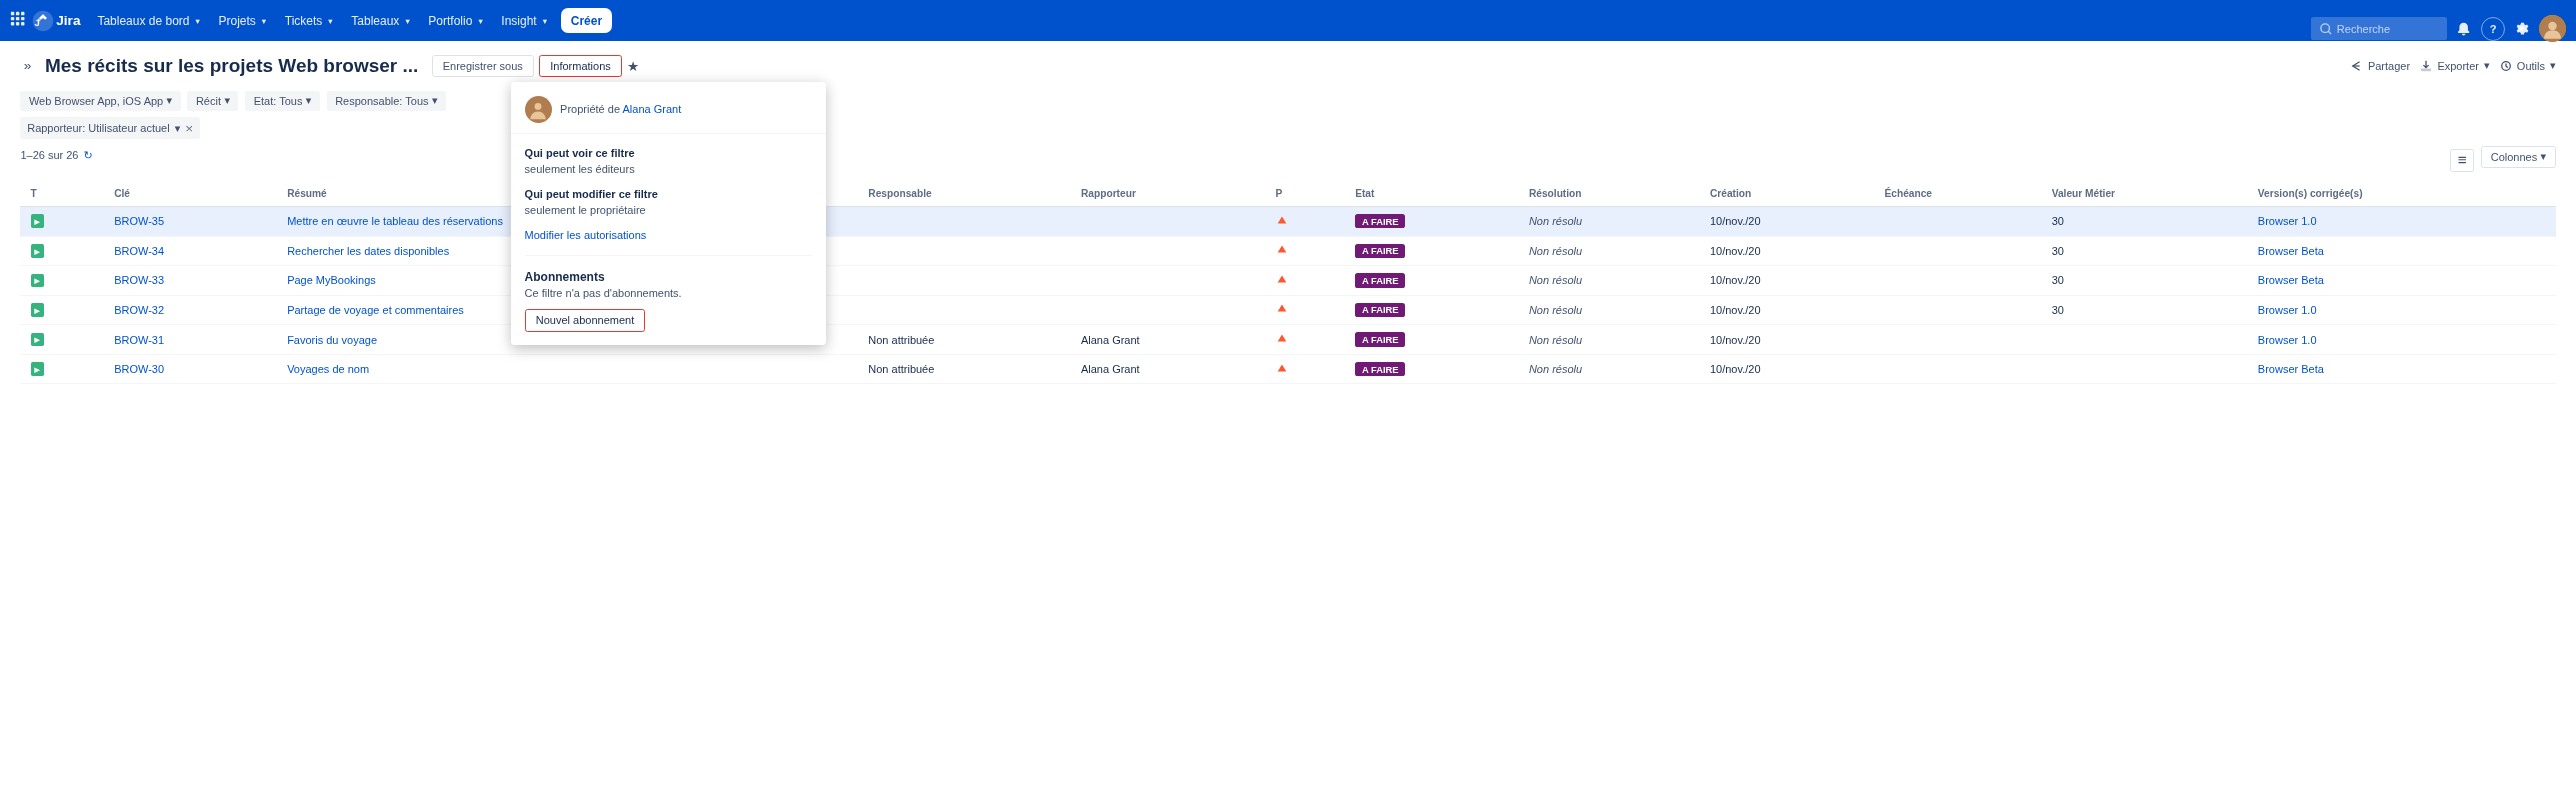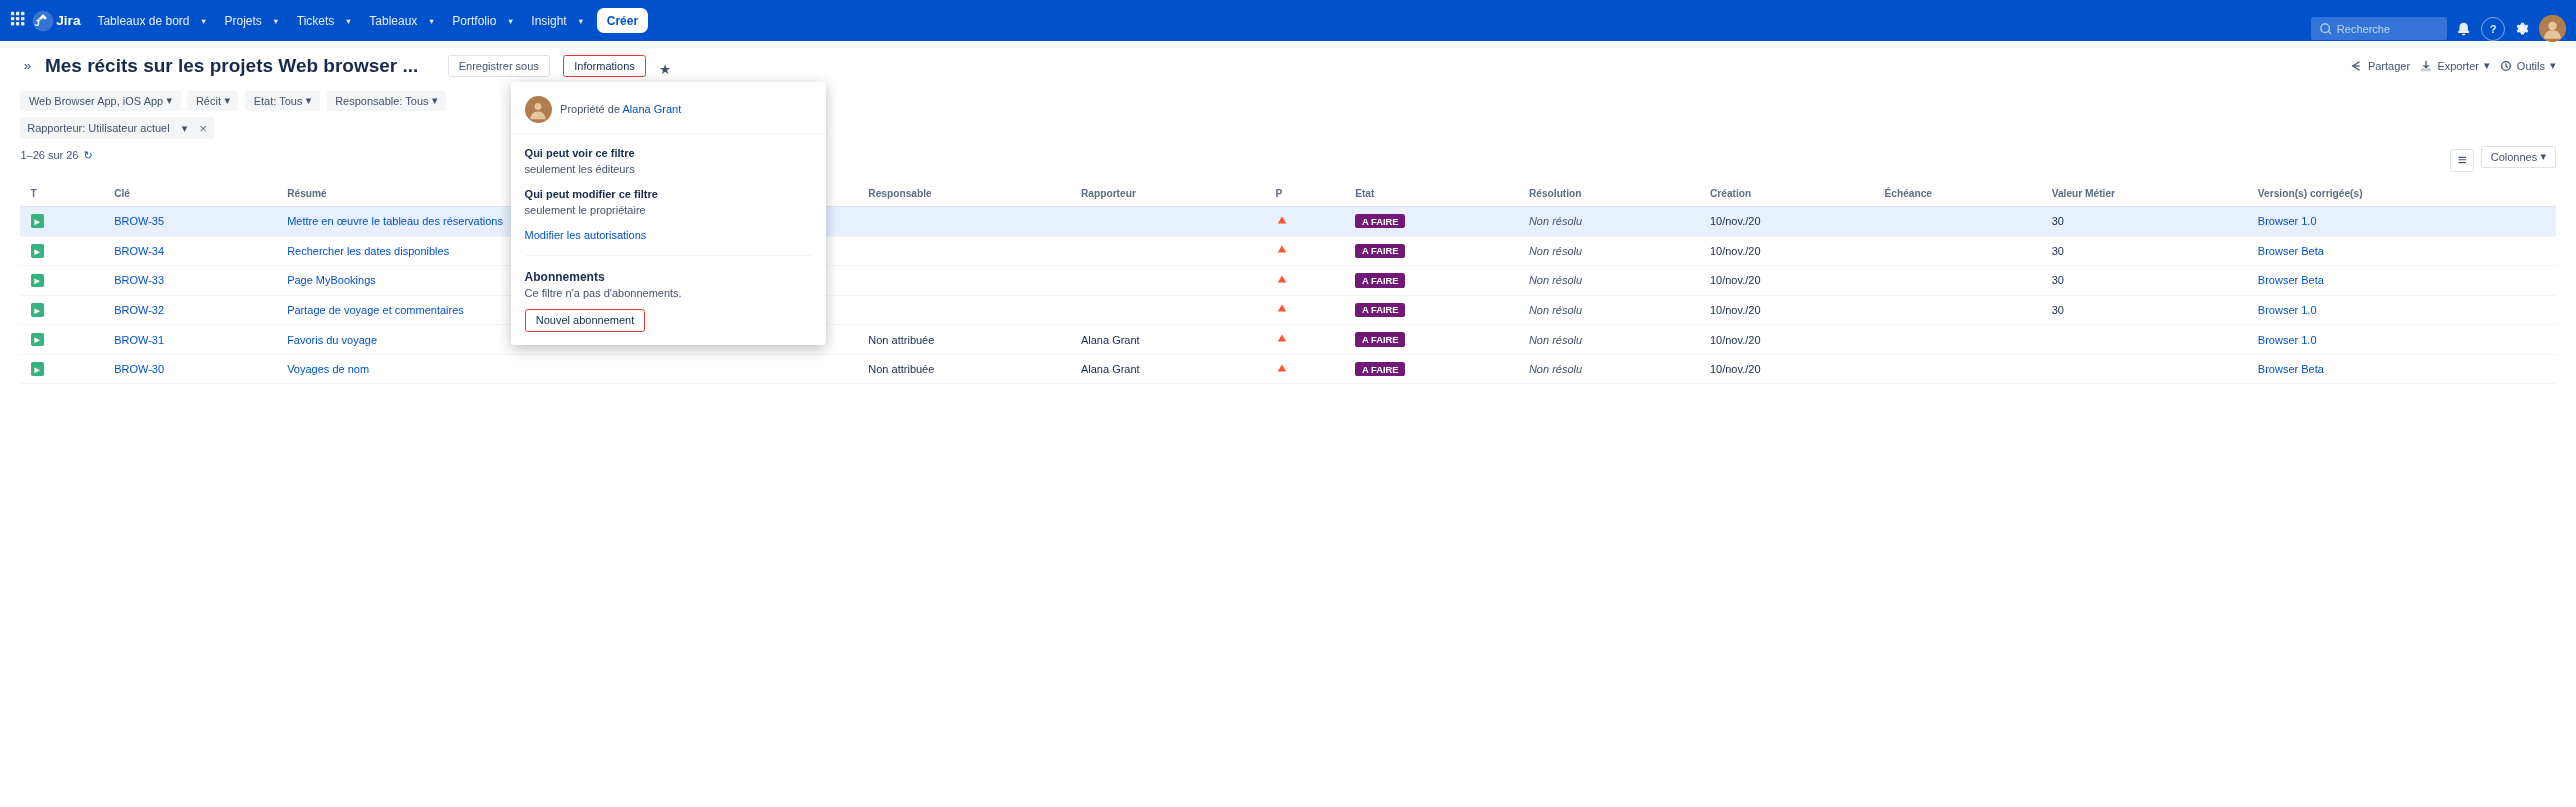--- a/index.html
+++ b/index.html
@@ -21,21 +21,21 @@
     .nav-apps-icon { color: #fff; margin-right: 3.4px; font-size: 15.3px; cursor: pointer; }
     .nav-item {
       color: rgba(255,255,255,0.9);
       padding: 0 8.5px;
       height: 41px;
       display: flex;
       align-items: center;
       cursor: pointer;
       font-size: 12px;
       white-space: nowrap;
-      gap: 12px;
+      gap: 6px;
     }
     .nav-item .chevron { font-size: 8.5px; }
     .nav-create {
       background: #fff;
       color: #0052cc;
       border: none;
       border-radius: 7px;
       padding: 5.1px 10.2px;
       font-weight: 600;
       font-size: 12px;
@@ -108,23 +108,23 @@
       font-size: 19px;
       font-weight: 600;
       color: #172b4d;
       white-space: nowrap;
       overflow: hidden;
       text-overflow: ellipsis;
       max-width: 511px;
     }
     .header-actions {
       display: flex;
-      align-items: flex-end;
-      gap: 13px;
-      margin-left: 19px;
+      align-items: center;
+      gap: 5px;
+      margin-left: 3px;
     }
     .btn-save {
       border: 0.9px solid #dfe1e6;
       background: #fff;
       border-radius: 2.6px;
       padding: 4.3px 10.2px;
       color: #42526e;
       cursor: pointer;
       font-size: 11px;
     }
@@ -169,21 +169,21 @@
       color: #42526e;
       cursor: pointer;
       font-size: 11px;
       display: flex;
       align-items: center;
       gap: 3.4px;
     }
     .filter-tag {
       display: flex;
       align-items: center;
-      gap: 12px;
+      gap: 5px;
       background: #f4f5f7;
       border-radius: 2.6px;
       padding: 3.4px 6.8px;
       font-size: 11px;
       color: #42526e;
       text-align: right;
     }
     .filter-tag .remove { cursor: pointer; font-size: 13.6px; color: #6b778c; }
 
     

